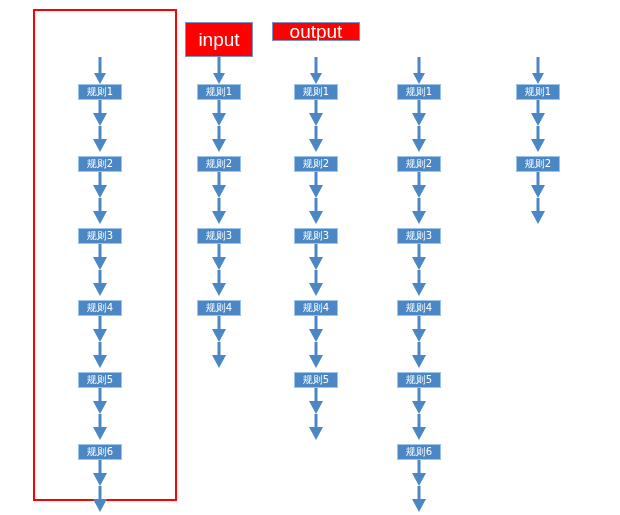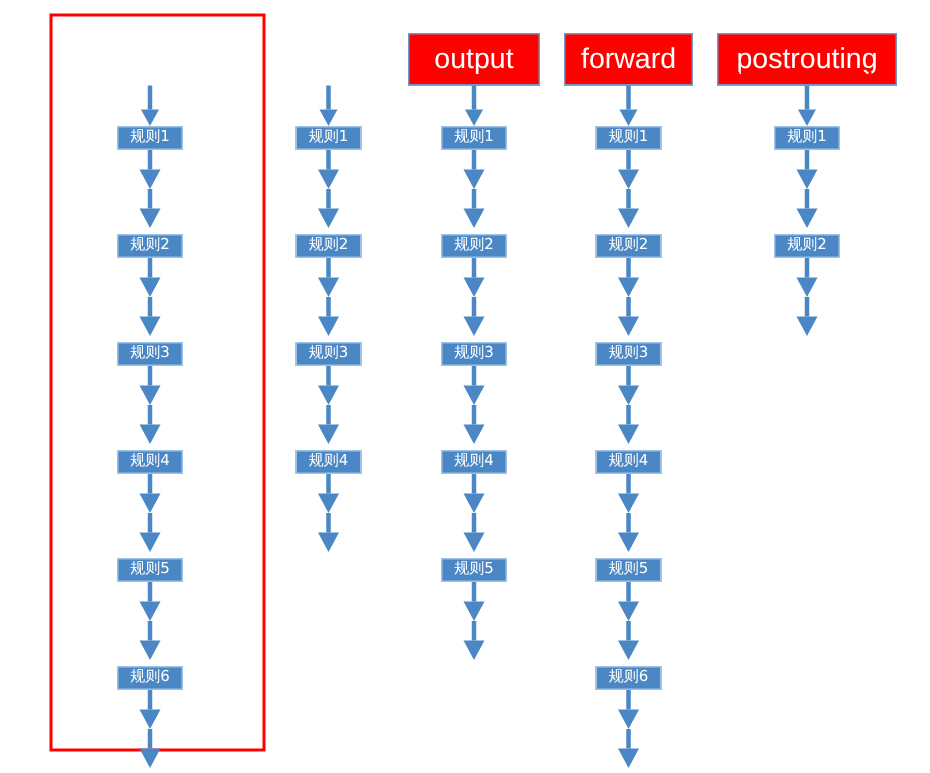--- a/index.html
+++ b/index.html
@@ -156,20 +156,23 @@
       <span>规则6</span>
     </div>
     <div class="arrow" style="left: 90px; top: 460px; width: 20px; height: 26px;">
       <div class="stem" style="width: 3px; height: 13px; background: rgb(74, 135, 196);"></div>
       <div class="head" style="top: 13px; border-top-color: rgb(74, 135, 196);"></div>
     </div>
     <div class="arrow" style="left: 90px; top: 486px; width: 20px; height: 26px;">
       <div class="stem" style="width: 3px; height: 13px; background: rgb(74, 135, 196);"></div>
       <div class="head" style="top: 13px; border-top-color: rgb(74, 135, 196);"></div>
     </div>
+    <div class="chain-header" style="left: 185px; top: 22px; width: 68px; height: 35px; background: rgb(255, 0, 0); border-color: rgb(115, 150, 196); color: rgb(255, 255, 255);">
+      <span class="hdr-text">input</span>
+    </div>
     <div class="arrow short" style="left: 209px; top: 57px; width: 20px; height: 27px;">
       <div class="stem" style="width: 3px; height: 16px; background: rgb(74, 135, 196);"></div>
       <div class="head" style="top: 16px; border-top-color: rgb(74, 135, 196);"></div>
     </div>
     <div class="rule-box" style="left: 197px; top: 84px; width: 44px; height: 16px; background: rgb(74, 135, 196); border-color: rgb(157, 195, 230); color: rgb(255, 255, 255);">
       <span>规则1</span>
     </div>
     <div class="arrow" style="left: 209px; top: 100px; width: 20px; height: 26px;">
       <div class="stem" style="width: 3px; height: 13px; background: rgb(74, 135, 196);"></div>
       <div class="head" style="top: 13px; border-top-color: rgb(74, 135, 196);"></div>
@@ -204,21 +207,21 @@
       <span>规则4</span>
     </div>
     <div class="arrow" style="left: 209px; top: 316px; width: 20px; height: 26px;">
       <div class="stem" style="width: 3px; height: 13px; background: rgb(74, 135, 196);"></div>
       <div class="head" style="top: 13px; border-top-color: rgb(74, 135, 196);"></div>
     </div>
     <div class="arrow" style="left: 209px; top: 342px; width: 20px; height: 26px;">
       <div class="stem" style="width: 3px; height: 13px; background: rgb(74, 135, 196);"></div>
       <div class="head" style="top: 13px; border-top-color: rgb(74, 135, 196);"></div>
     </div>
-    <div class="chain-header" style="left: 272px; top: 22px; width: 88px; height: 35px; background: rgb(255, 0, 0); border-color: rgb(115, 150, 196); color: rgb(255, 255, 255);">
+    <div class="chain-header" style="left: 272px; top: 22px; width: 88px; height: 19px; background: rgb(255, 0, 0); border-color: rgb(115, 150, 196); color: rgb(255, 255, 255);">
       <span class="hdr-text">output</span>
     </div>
     <div class="arrow short" style="left: 306px; top: 57px; width: 20px; height: 27px;">
       <div class="stem" style="width: 3px; height: 16px; background: rgb(74, 135, 196);"></div>
       <div class="head" style="top: 16px; border-top-color: rgb(74, 135, 196);"></div>
     </div>
     <div class="rule-box" style="left: 294px; top: 84px; width: 44px; height: 16px; background: rgb(74, 135, 196); border-color: rgb(157, 195, 230); color: rgb(255, 255, 255);">
       <span>规则1</span>
     </div>
     <div class="arrow" style="left: 306px; top: 100px; width: 20px; height: 26px;">
@@ -266,23 +269,20 @@
       <span>规则5</span>
     </div>
     <div class="arrow" style="left: 306px; top: 388px; width: 20px; height: 26px;">
       <div class="stem" style="width: 3px; height: 13px; background: rgb(74, 135, 196);"></div>
       <div class="head" style="top: 13px; border-top-color: rgb(74, 135, 196);"></div>
     </div>
     <div class="arrow" style="left: 306px; top: 414px; width: 20px; height: 26px;">
       <div class="stem" style="width: 3px; height: 13px; background: rgb(74, 135, 196);"></div>
       <div class="head" style="top: 13px; border-top-color: rgb(74, 135, 196);"></div>
     </div>
-    <div class="chain-header" style="left: 376px; top: 22px; width: 86px; height: 35px; background: rgb(255, 0, 0); border-color: rgb(115, 150, 196); color: rgb(255, 255, 255);">
-      <span class="hdr-text">forward</span>
-    </div>
     <div class="arrow short" style="left: 409px; top: 57px; width: 20px; height: 27px;">
       <div class="stem" style="width: 3px; height: 16px; background: rgb(74, 135, 196);"></div>
       <div class="head" style="top: 16px; border-top-color: rgb(74, 135, 196);"></div>
     </div>
     <div class="rule-box" style="left: 397px; top: 84px; width: 44px; height: 16px; background: rgb(74, 135, 196); border-color: rgb(157, 195, 230); color: rgb(255, 255, 255);">
       <span>规则1</span>
     </div>
     <div class="arrow" style="left: 409px; top: 100px; width: 20px; height: 26px;">
       <div class="stem" style="width: 3px; height: 13px; background: rgb(74, 135, 196);"></div>
       <div class="head" style="top: 13px; border-top-color: rgb(74, 135, 196);"></div>
@@ -339,23 +339,20 @@
       <span>规则6</span>
     </div>
     <div class="arrow" style="left: 409px; top: 460px; width: 20px; height: 26px;">
       <div class="stem" style="width: 3px; height: 13px; background: rgb(74, 135, 196);"></div>
       <div class="head" style="top: 13px; border-top-color: rgb(74, 135, 196);"></div>
     </div>
     <div class="arrow" style="left: 409px; top: 486px; width: 20px; height: 26px;">
       <div class="stem" style="width: 3px; height: 13px; background: rgb(74, 135, 196);"></div>
       <div class="head" style="top: 13px; border-top-color: rgb(74, 135, 196);"></div>
     </div>
-    <div class="chain-header misspelled" style="left: 478px; top: 22px; width: 120px; height: 35px; background: rgb(255, 0, 0); border-color: rgb(115, 150, 196); color: rgb(255, 255, 255);">
-      <span class="hdr-text">postrouting</span>
-    </div>
     <div class="arrow short" style="left: 528px; top: 57px; width: 20px; height: 27px;">
       <div class="stem" style="width: 3px; height: 16px; background: rgb(74, 135, 196);"></div>
       <div class="head" style="top: 16px; border-top-color: rgb(74, 135, 196);"></div>
     </div>
     <div class="rule-box" style="left: 516px; top: 84px; width: 44px; height: 16px; background: rgb(74, 135, 196); border-color: rgb(157, 195, 230); color: rgb(255, 255, 255);">
       <span>规则1</span>
     </div>
     <div class="arrow" style="left: 528px; top: 100px; width: 20px; height: 26px;">
       <div class="stem" style="width: 3px; height: 13px; background: rgb(74, 135, 196);"></div>
       <div class="head" style="top: 13px; border-top-color: rgb(74, 135, 196);"></div>

